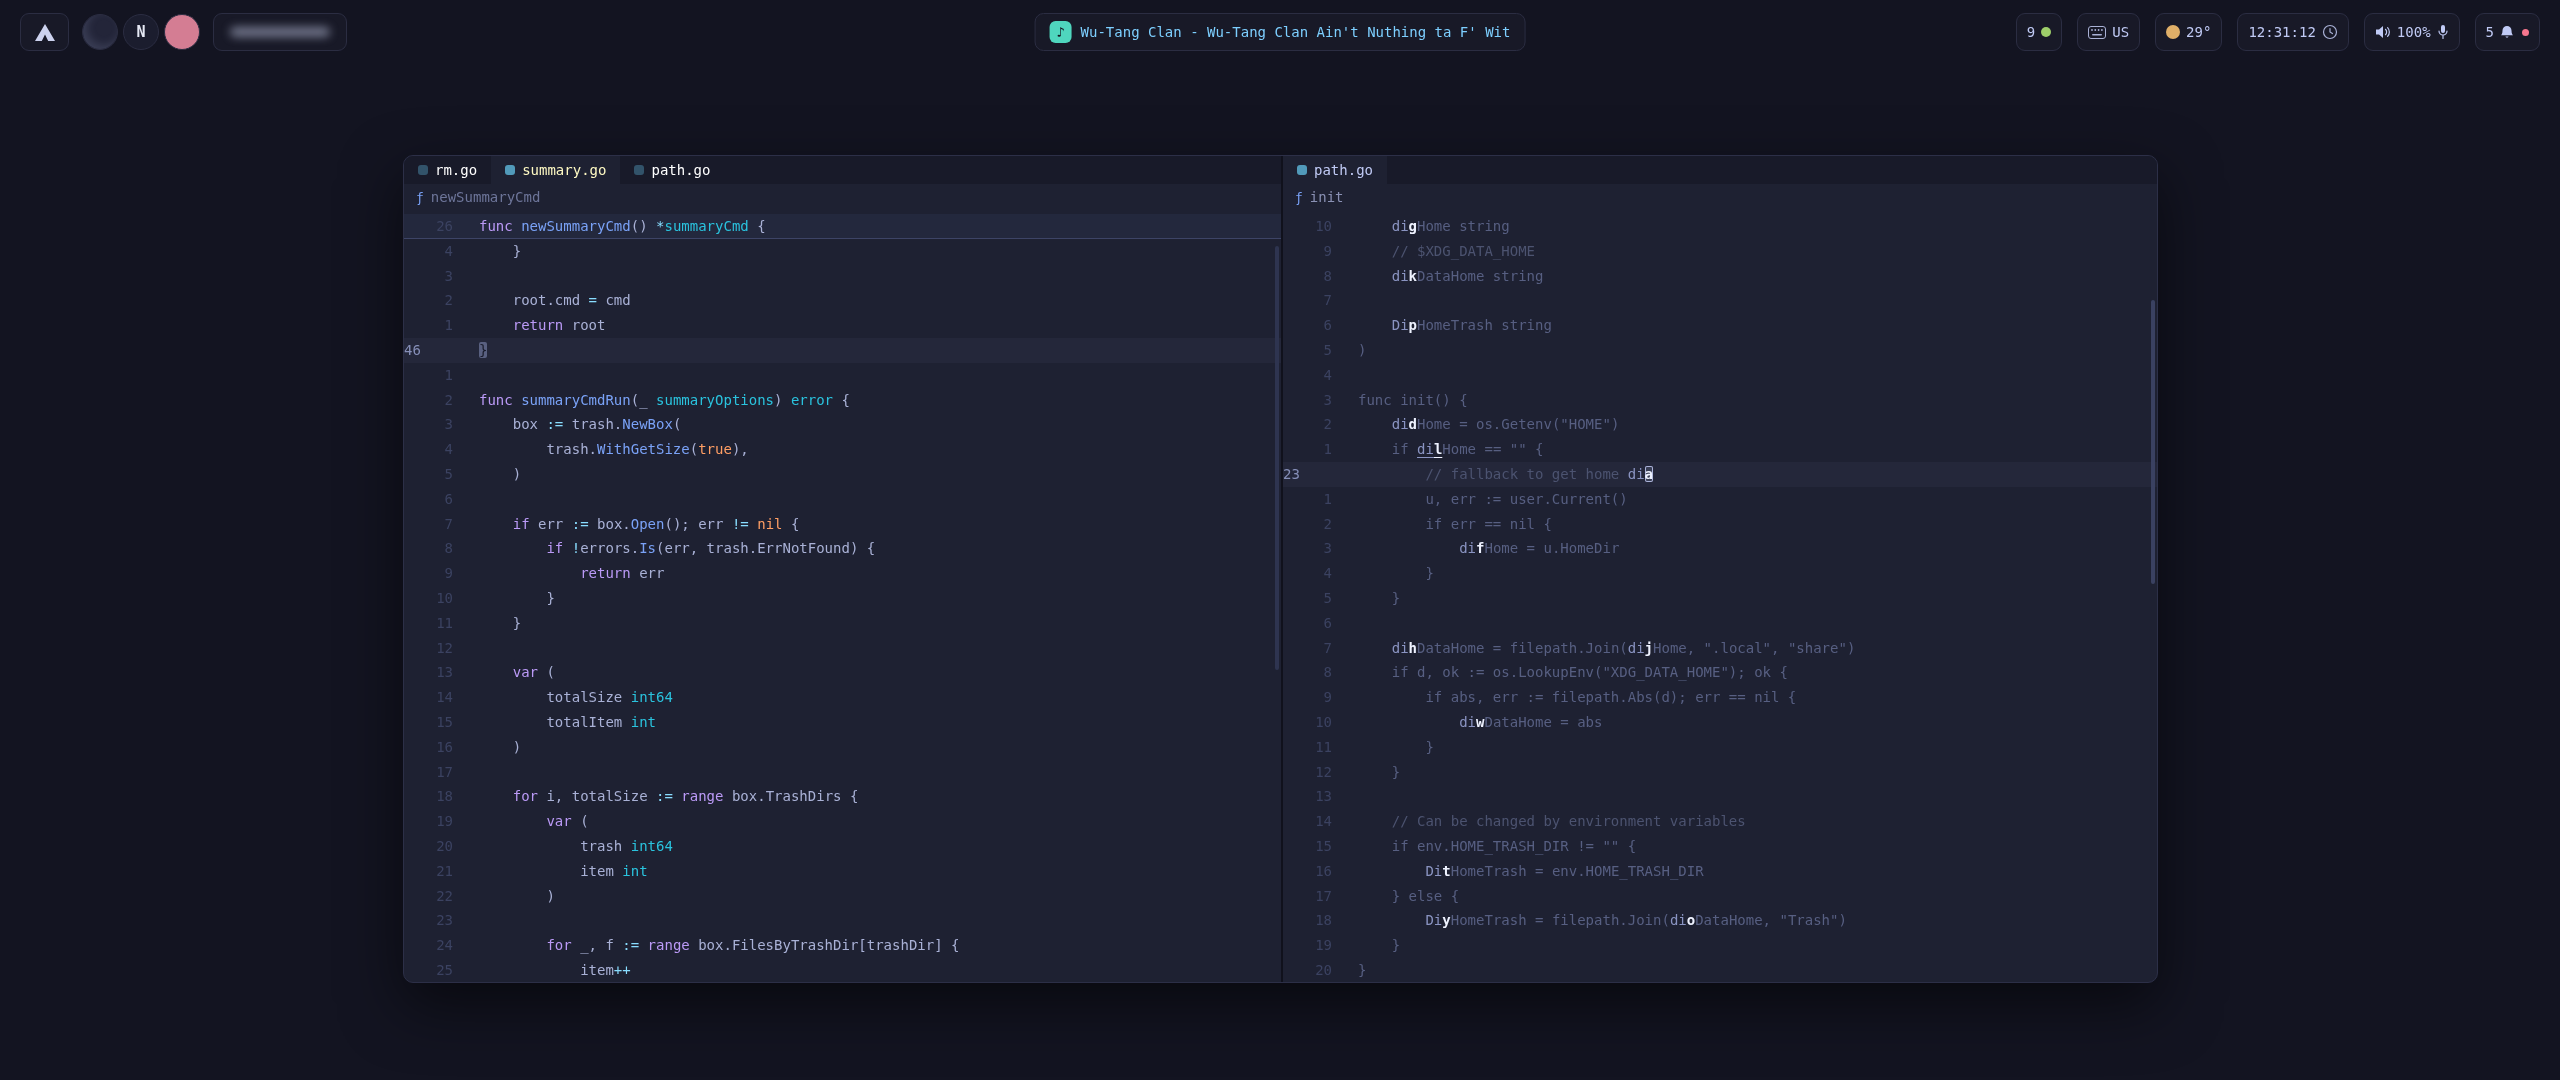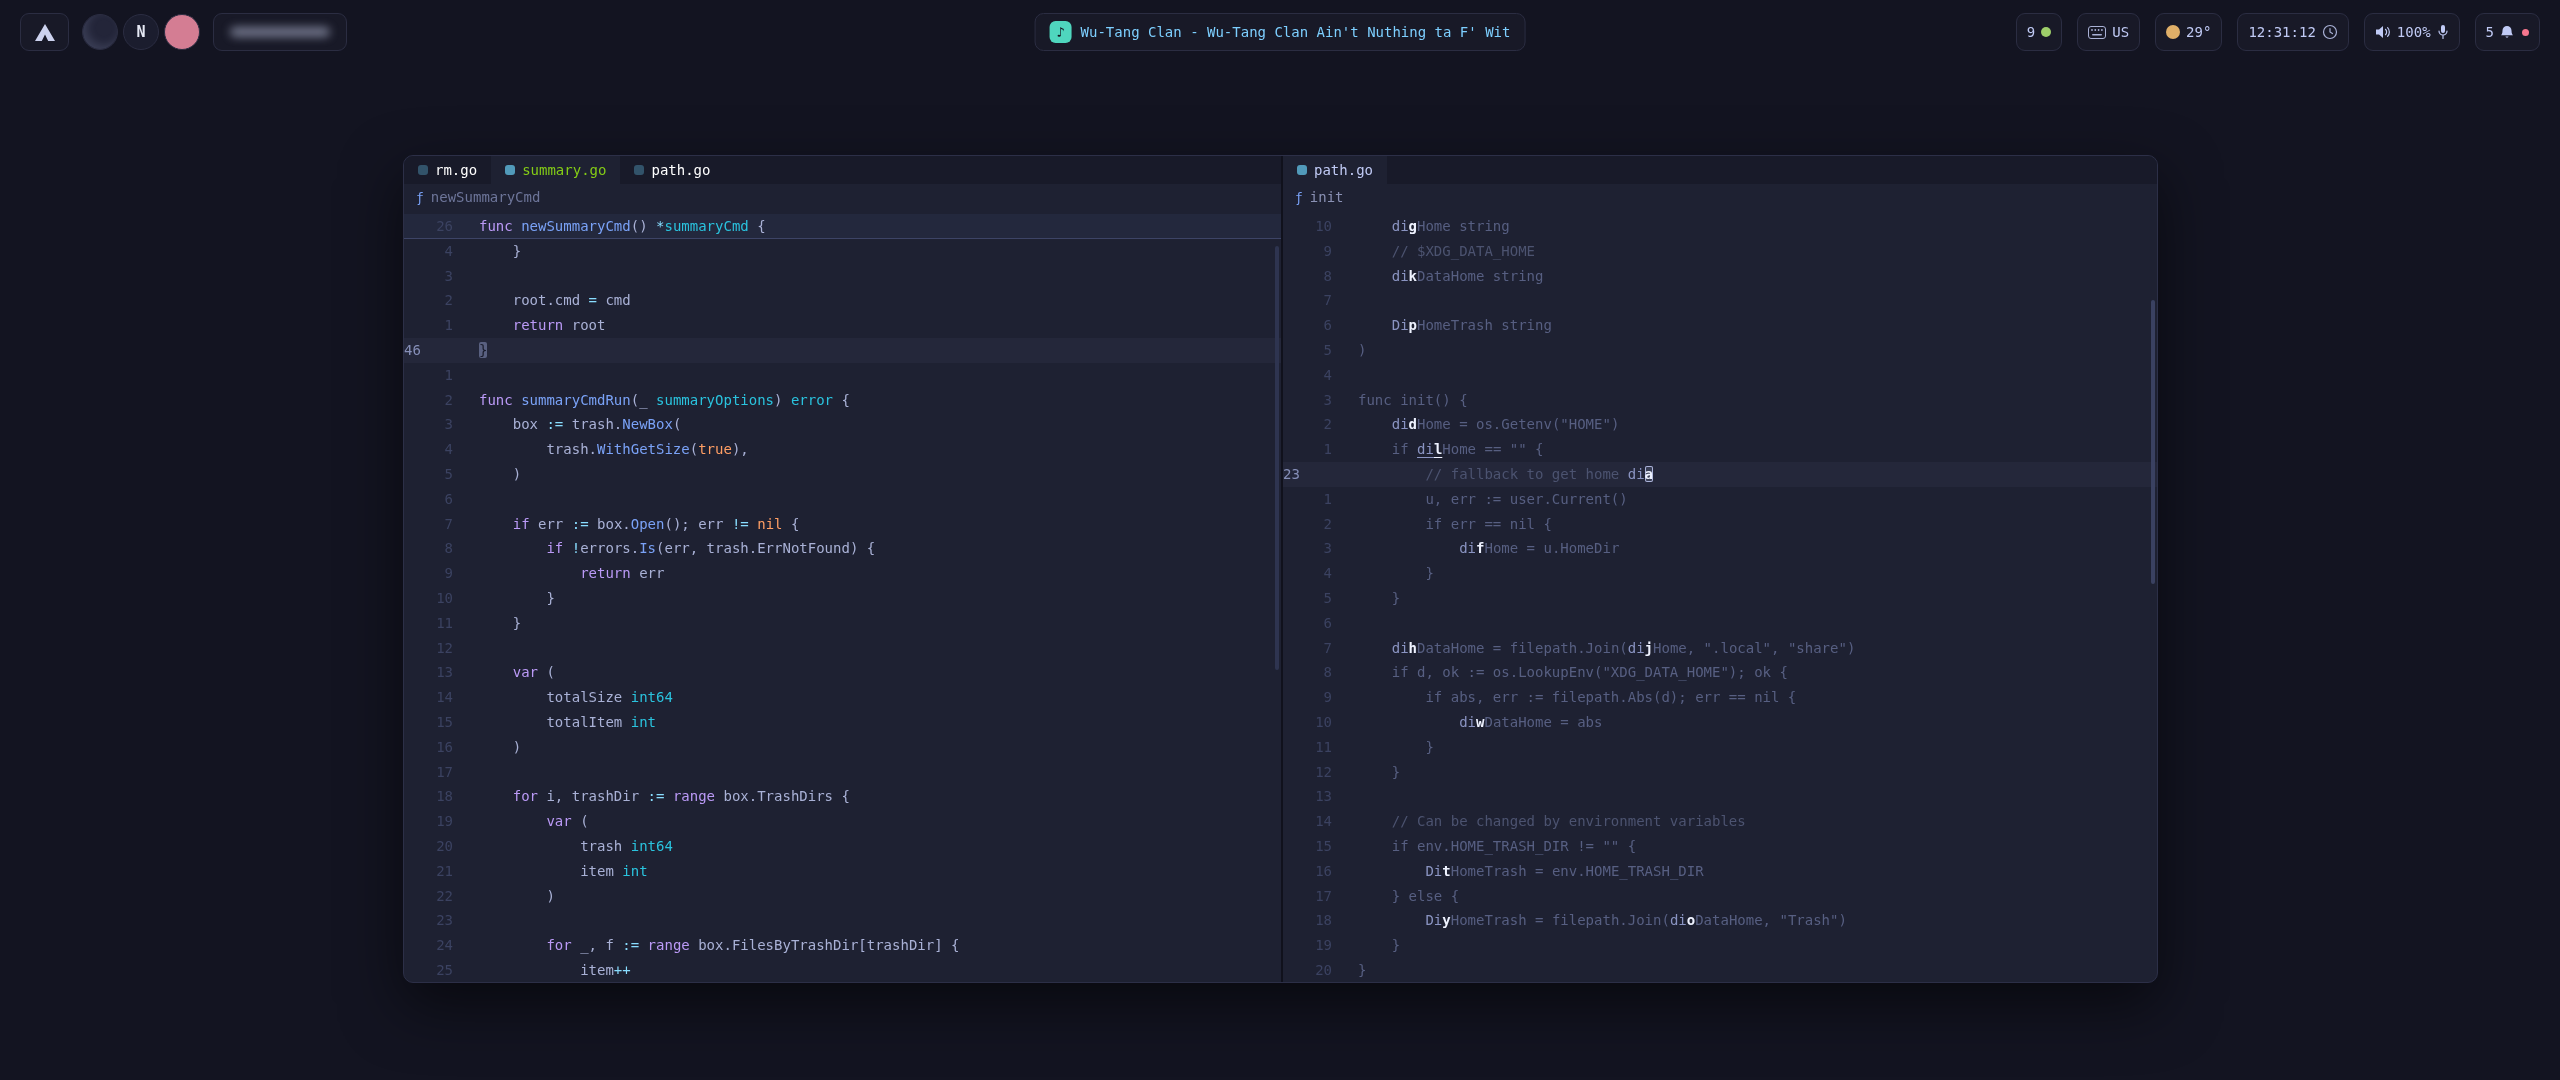--- a/index.html
+++ b/index.html
@@ -39,21 +39,21 @@
             background:#1e2132; border:1px solid #2c2f47; border-radius:10px;
             box-shadow:0 22px 60px rgba(0,0,0,.55); display:flex; overflow:hidden; }
   .pane { position:relative; height:100%; display:flex; flex-direction:column; min-width:0; }
   .pane.left  { width:877px; flex:none; }
   .pane.right { flex:1; }
   .vsplit { width:2px; background:#10111c; flex:none; }
 
   .tabline { height:28px; background:#181a29; display:flex; align-items:stretch; flex:none; }
   .tab { display:flex; align-items:center; gap:7px; padding:0 14px; font-size:14px;
          color:#ffffff; cursor:pointer; }
-  .tab.active { background:#1e2132; color:#84cc16; }
+  .tab.active { background:#1e2132; color:#fef9c3; }
   .pane.right .tab.active { color:#c0caf5; }
   .ficon { width:10px; height:10px; border-radius:3px; background:#519aba; flex:none; }
   .tab:not(.active) .ficon { opacity:.45; }
 
   .winbar { height:26px; display:flex; align-items:center; gap:7px; padding:0 12px;
             font-size:14px; color:#6d7599; flex:none; }
   .pane.right .winbar { color:#8a91b4; }
   .bc-icon { color:#7aa2f7; font-size:13px; }
 
   .code { position:relative; flex:1; padding-top:4px; font-size:14px; overflow:hidden; }
@@ -198,21 +198,21 @@
           <div class="row"><span class="ln">8</span><span class="lc"><span class="kw">        if</span><span class="fg"> </span><span class="op">!</span><span class="fg">errors.</span><span class="fn">Is</span><span class="fg">(err, trash.ErrNotFound) {</span></span></div>
           <div class="row"><span class="ln">9</span><span class="lc"><span class="kw">            return</span><span class="fg"> err</span></span></div>
           <div class="row"><span class="ln">10</span><span class="lc"><span class="fg">        }</span></span></div>
           <div class="row"><span class="ln">11</span><span class="lc"><span class="fg">    }</span></span></div>
           <div class="row"><span class="ln">12</span><span class="lc"></span></div>
           <div class="row"><span class="ln">13</span><span class="lc"><span class="kw">    var</span><span class="fg"> (</span></span></div>
           <div class="row"><span class="ln">14</span><span class="lc"><span class="fg">        totalSize </span><span class="ty">int64</span></span></div>
           <div class="row"><span class="ln">15</span><span class="lc"><span class="fg">        totalItem </span><span class="ty">int</span></span></div>
           <div class="row"><span class="ln">16</span><span class="lc"><span class="fg">    )</span></span></div>
           <div class="row"><span class="ln">17</span><span class="lc"></span></div>
-          <div class="row"><span class="ln">18</span><span class="lc"><span class="kw">    for</span><span class="fg"> i, trashDir </span><span class="op">:=</span><span class="fg"> </span><span class="kw">range</span><span class="fg"> box.TrashDirs {</span></span></div>
+          <div class="row"><span class="ln">18</span><span class="lc"><span class="kw">    for</span><span class="fg"> i, totalSize </span><span class="op">:=</span><span class="fg"> </span><span class="kw">range</span><span class="fg"> box.TrashDirs {</span></span></div>
           <div class="row"><span class="ln">19</span><span class="lc"><span class="kw">        var</span><span class="fg"> (</span></span></div>
           <div class="row"><span class="ln">20</span><span class="lc"><span class="fg">            trash </span><span class="ty">int64</span></span></div>
           <div class="row"><span class="ln">21</span><span class="lc"><span class="fg">            item </span><span class="ty">int</span></span></div>
           <div class="row"><span class="ln">22</span><span class="lc"><span class="fg">        )</span></span></div>
           <div class="row"><span class="ln">23</span><span class="lc"></span></div>
           <div class="row"><span class="ln">24</span><span class="lc"><span class="kw">        for</span><span class="fg"> _, f </span><span class="op">:=</span><span class="fg"> </span><span class="kw">range</span><span class="fg"> box.FilesByTrashDir[trashDir] {</span></span></div>
           <div class="row"><span class="ln">25</span><span class="lc"><span class="fg">            item</span><span class="op">++</span></span></div>
         </div>
       <div class="scrollthumb thumb-left"></div>
     </section>

